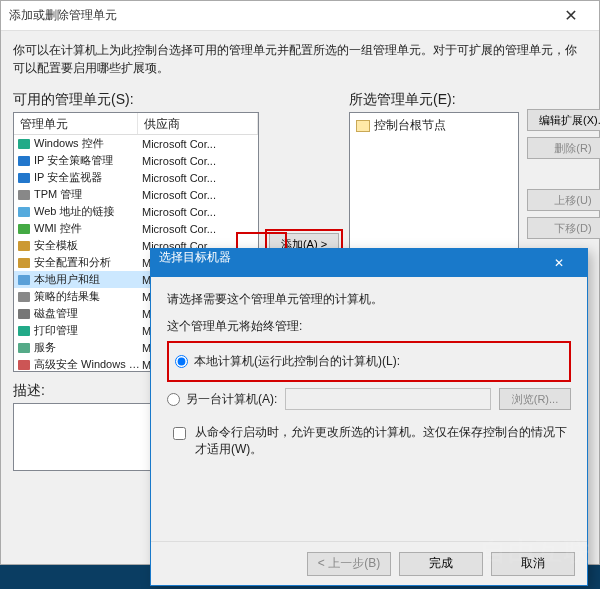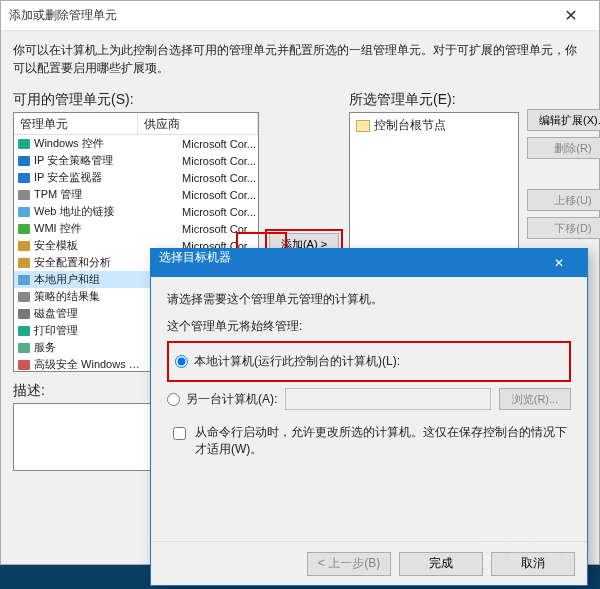--- a/index.html
+++ b/index.html
@@ -21,21 +21,21 @@
 
   .section-label { font-size: 14px; margin-bottom: 3px; }
   .listbox { background: #fff; border: 1px solid #828790; height: 260px; overflow: hidden; }
   .list-header { display: flex; background: #fff; border-bottom: 1px solid #ddd; height: 22px; }
   .list-header .col { font-size: 12px; padding: 3px 6px; border-right: 1px solid #e5e5e5; }
   .list-rows { overflow: auto; height: 236px; }
   .row { display: flex; align-items: center; height: 17px; padding: 1px 2px; font-size: 11px; white-space: nowrap; }
   .row.selected { background: #cce8ff; }
   .row .ricon { width: 16px; height: 14px; margin-right: 2px; display:inline-flex; align-items:center; justify-content:center; }
   .row .c1 { width: 108px; overflow: hidden; text-overflow: ellipsis; }
-  .row .c2 { flex:1; overflow:hidden; text-overflow: ellipsis; color:#222;text-align:right; }
+  .row .c2 { flex:1; overflow:hidden; text-overflow: ellipsis; color:#222; }
 
   .add-btn-box { margin-top: 138px; border: 2px solid #d30000; padding: 2px; }
   .add-btn { width: 70px; height: 22px; font-size: 11px; background: #e1e1e1; border: 1px solid #adadad; cursor: pointer; }
 
   .tree-box { background:#fff; border:1px solid #828790; width:170px; height:260px; padding:4px 6px; font-size:12px; }
   .tree-row { display:flex; align-items:center; gap:4px; }
   .folder-ico { width:14px; height:12px; background:#ffe9a8; border:1px solid #c9a856; }
 
   .btn-stack { display:flex; flex-direction:column; gap:6px; }
   .side-btn { width: 92px; height: 22px; font-size:11px; background:#e1e1e1; border:1px solid #adadad; cursor:pointer; }

